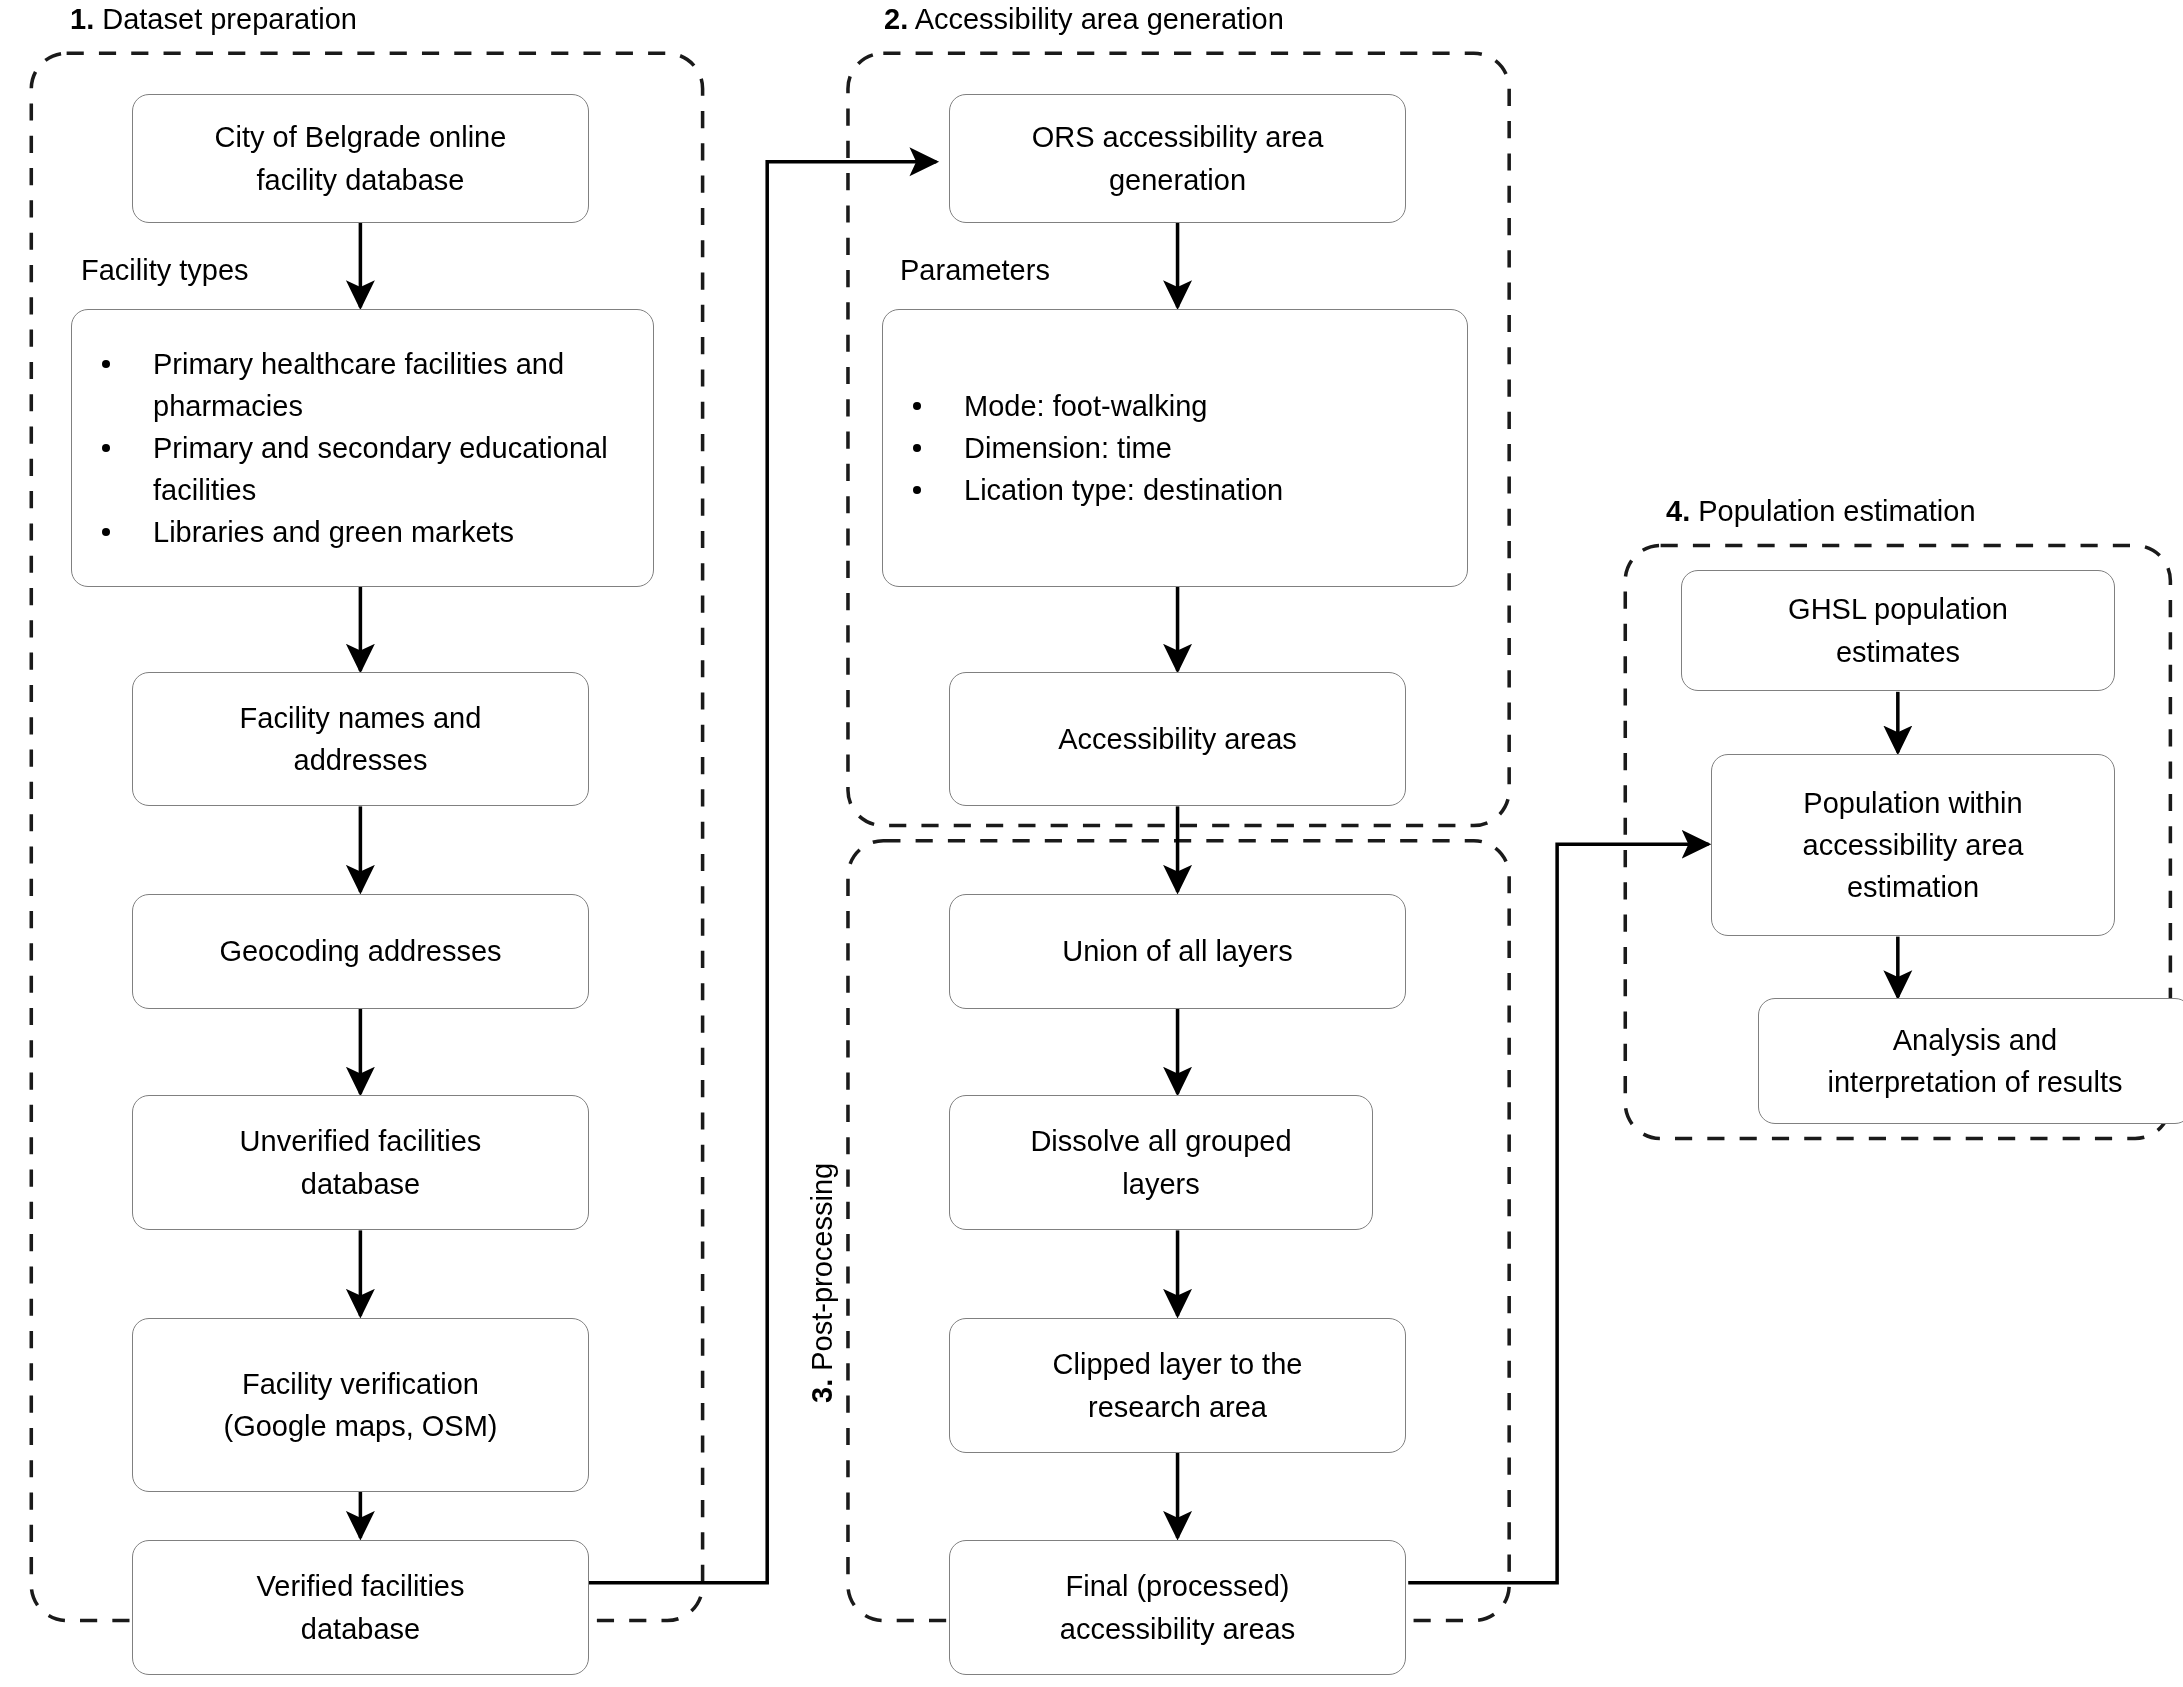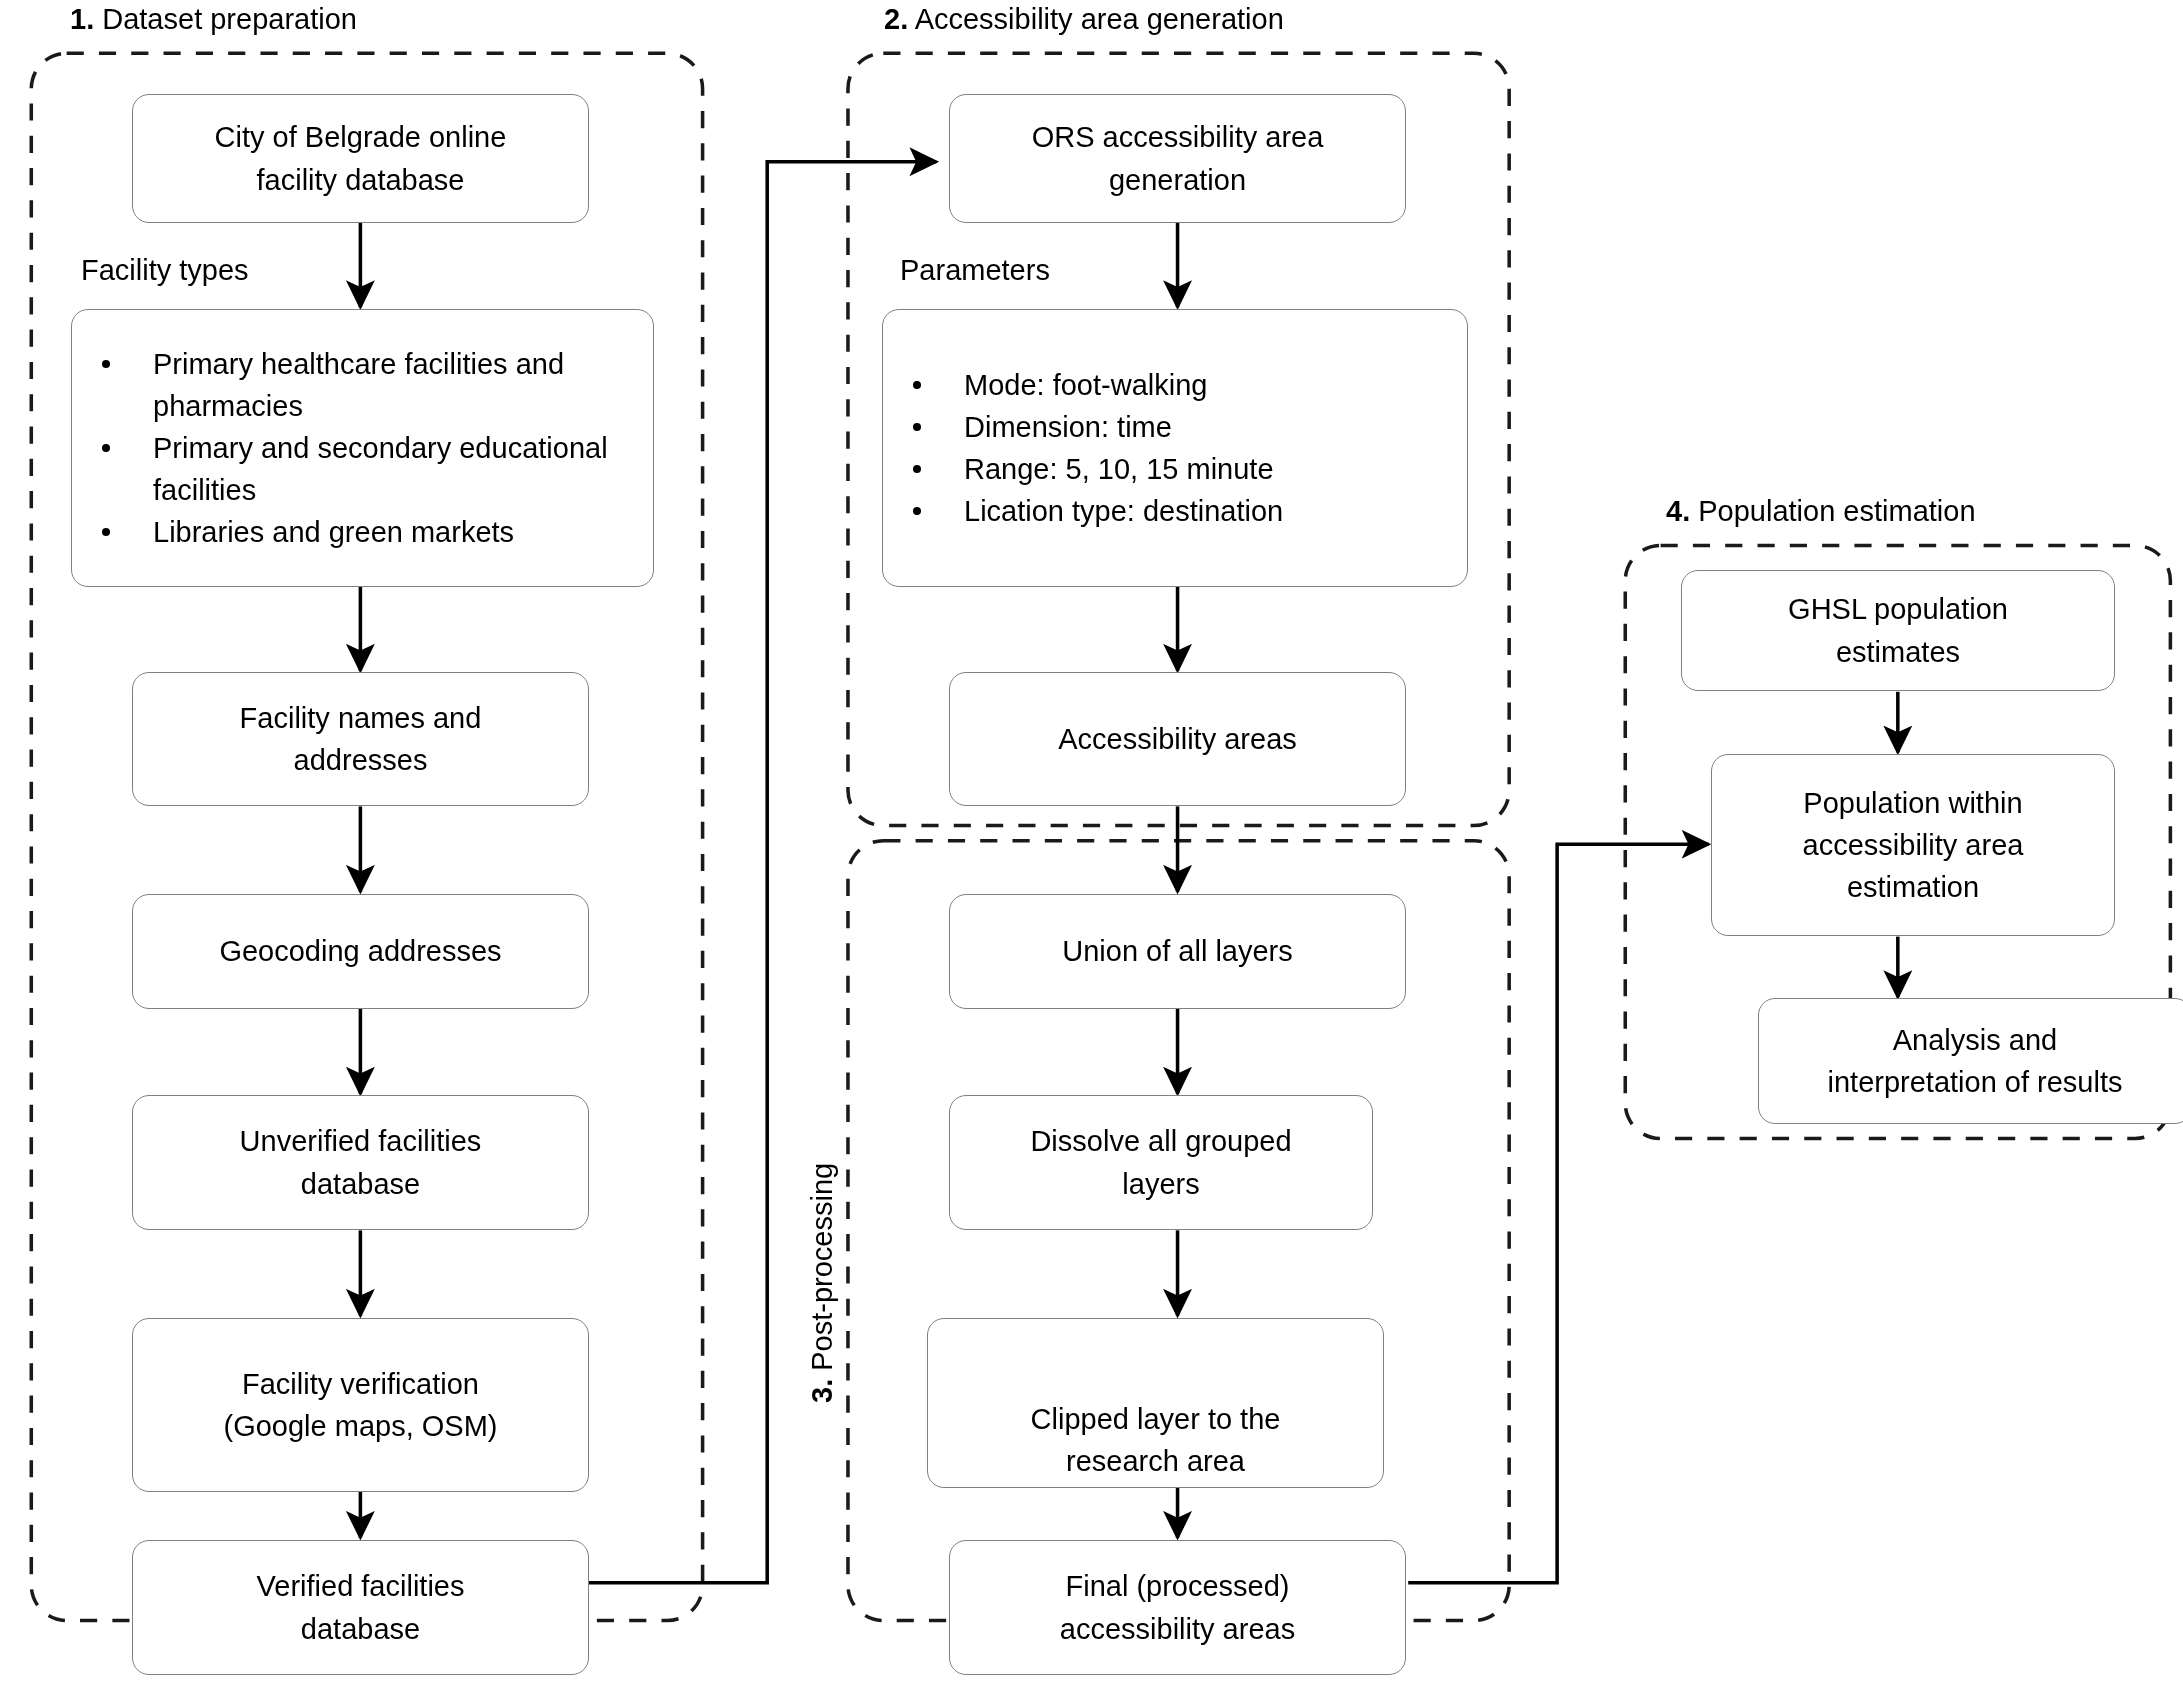--- a/index.html
+++ b/index.html
@@ -189,41 +189,40 @@
     <span class="txt">
       <span>ORS accessibility area</span><br>
       <span>generation</span>
     </span>
   </div>
 
   <div class="node bullets" style="left:882px; top:309px; width:586px; height:278px;">
     <ul>
       <li><span class="dot"></span><span>Mode: foot-walking</span></li>
       <li><span class="dot"></span><span>Dimension: time</span></li>
-      <li><span class="dot"></span><span>Range: 5, 10, 15 minute</span></li>
       <li><span class="dot"></span><span>Lication type: destination</span></li>
     </ul>
   </div>
 
   <div class="node" style="left:949px; top:672px; width:457px; height:134px;">
     <span class="txt"><span>Accessibility areas</span></span>
   </div>
 
   <div class="node" style="left:949px; top:894px; width:457px; height:115px;">
     <span class="txt"><span>Union of all layers</span></span>
   </div>
 
   <div class="node" style="left:949px; top:1095px; width:424px; height:135px;">
     <span class="txt">
       <span>Dissolve all grouped</span><br>
       <span>layers</span>
     </span>
   </div>
 
-  <div class="node" style="left:927px; top:1318px; width:457px; height:170px;align-items:flex-end;">
+  <div class="node" style="left:949px; top:1318px; width:457px; height:135px;">
     <span class="txt">
       <span>Clipped layer to the</span><br>
       <span>research area</span>
     </span>
   </div>
 
   <div class="node" style="left:949px; top:1540px; width:457px; height:135px;">
     <span class="txt">
       <span>Final (processed)</span><br>
       <span>accessibility areas</span>

